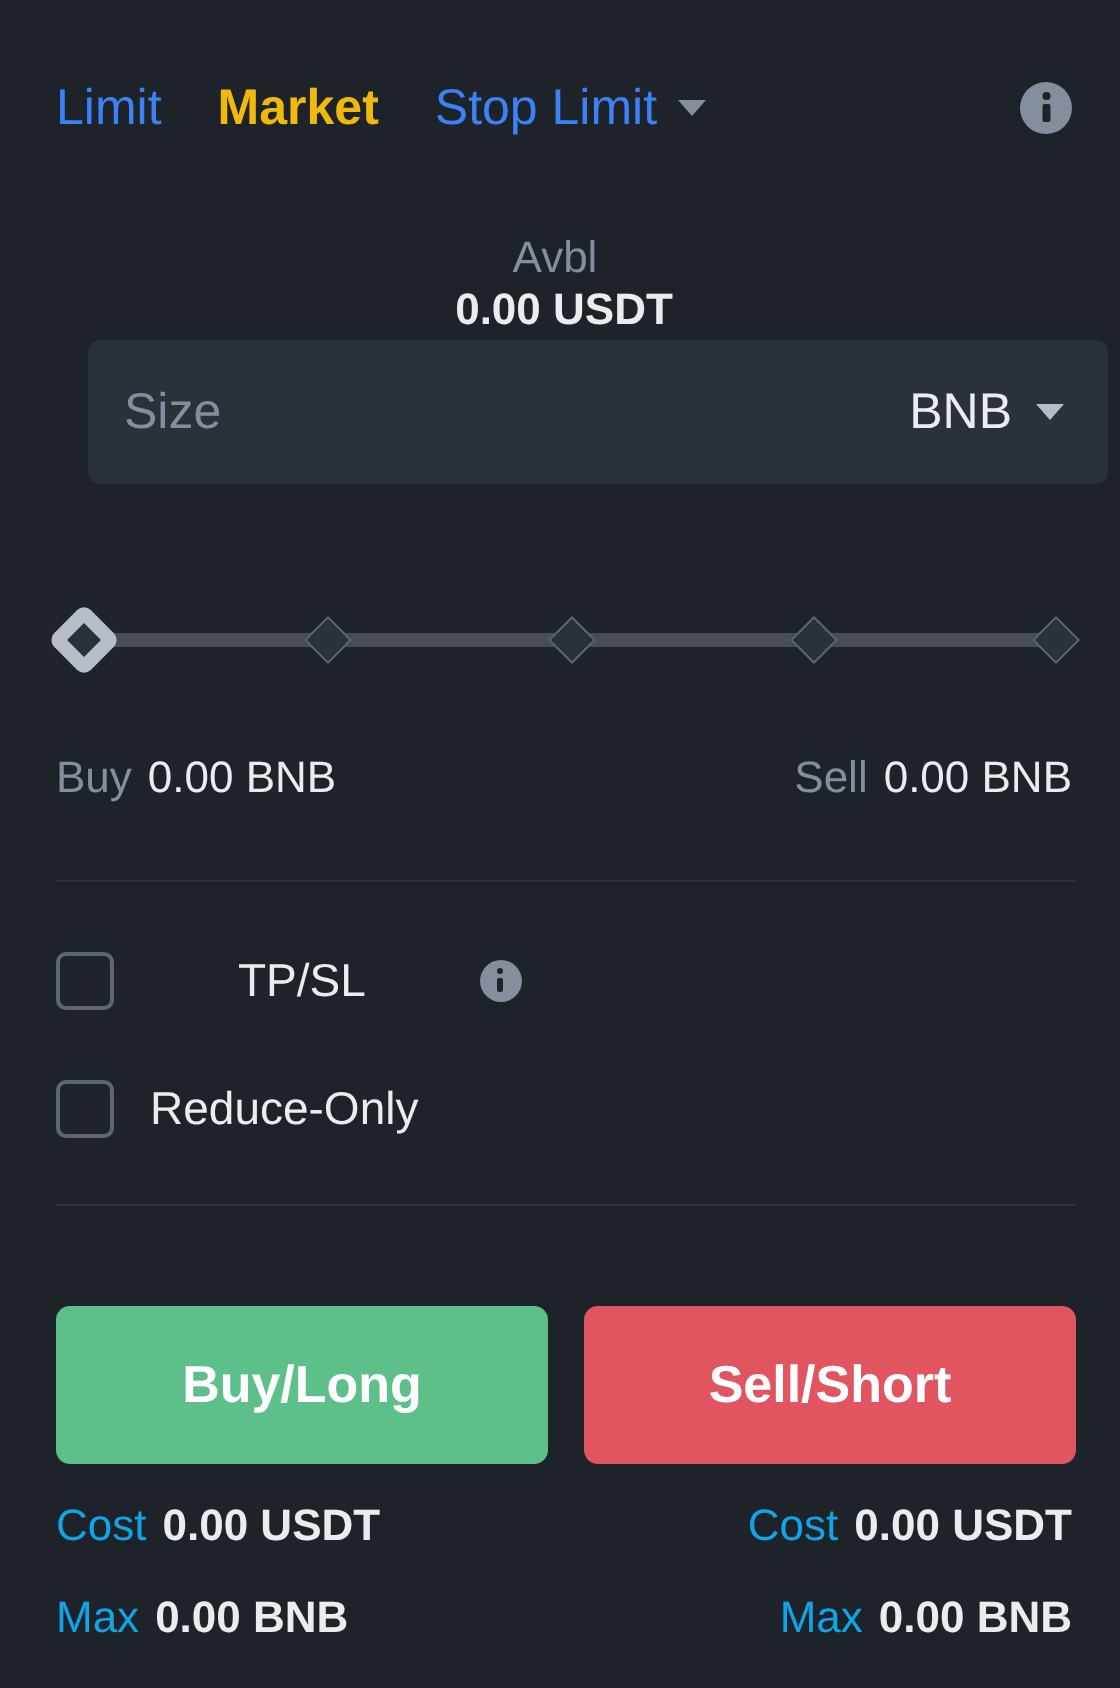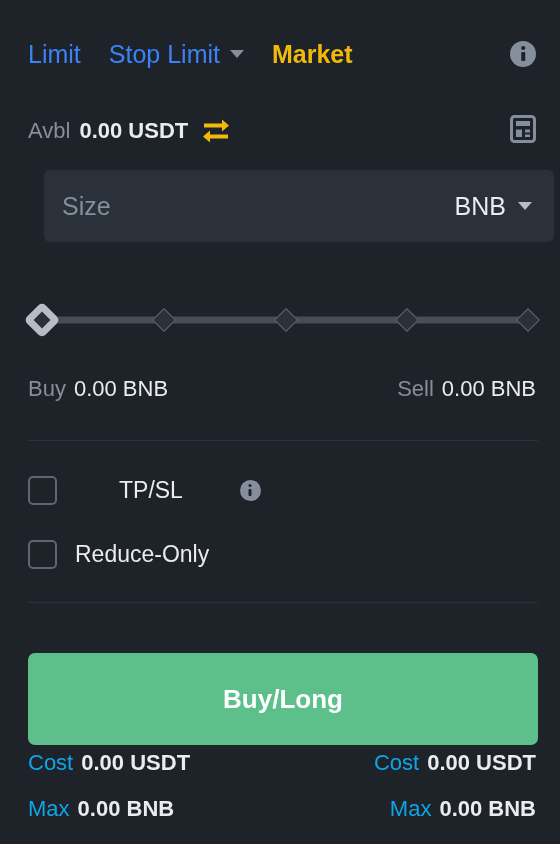--- a/index.html
+++ b/index.html
@@ -106,20 +106,21 @@
 
   
   .avbl-row {
     position: absolute;
     top: 116px;
     left: 28px;
     right: 24px;
     height: 30px;
     display: flex;
     align-items: center;
+    flex-direction: column;
   }
   .avbl-label {
     font-size: 22px;
     color: #848e9c;
     margin-right: 9px;
   }
   .avbl-value {
     font-size: 22px;
     color: #eaecef;
     font-weight: 700;
@@ -260,21 +261,21 @@
   .actions {
     position: absolute;
     top: 653px;
     left: 28px;
     width: 510px;
     display: flex;
     gap: 18px;
   }
   .action-btn {
     flex: 1;
-    height: 92px;
+    height: 79px;
     border: none;
     border-radius: 7px;
     font-family: "Liberation Sans", sans-serif;
     font-size: 26px;
     font-weight: 700;
     color: #ffffff;
     cursor: pointer;
     display: flex;
     align-items: center;
     justify-content: center;
@@ -305,25 +306,25 @@
     font-size: 22px;
     color: #eaecef;
     font-weight: 700;
   }
 </style>
 </head>
 <body>
 
 <div class="tabbar">
   <div class="tab">Limit</div>
+  <div class="tab active">Market</div>
   <div class="tab tab-with-caret">
     <span>Stop Limit</span>
     <span class="caret"></span>
   </div>
-  <div class="tab active">Market</div>
   <div class="tabbar-spacer"></div>
   <span class="info-icon"></span>
 </div>
 
 <div class="avbl-row">
   <span class="avbl-label">Avbl</span>
   <span class="avbl-value">0.00 USDT</span>
   <span class="transfer-icon">
     <svg width="30" height="26" viewBox="0 0 30 26" aria-hidden="true">
       <path d="M3 7.5 h18 v-4 l7 6 -7 6 v-4 h-18 z" fill="#f0b90b"></path>
@@ -379,20 +380,21 @@
 
 <div class="check-row reduce">
   <span class="checkbox"></span>
   <span class="check-label">Reduce-Only</span>
 </div>
 
 <div class="divider two"></div>
 
 <div class="actions">
   <button class="action-btn buy">Buy/Long</button>
+  <button class="action-btn sell">Sell/Short</button>
 </div>
 
 <div class="footer">
   <div class="footer-row">
     <div class="foot-cell">
       <span class="foot-label">Cost</span>
       <span class="foot-value">0.00 USDT</span>
     </div>
     <div class="foot-cell">
       <span class="foot-label">Cost</span>

